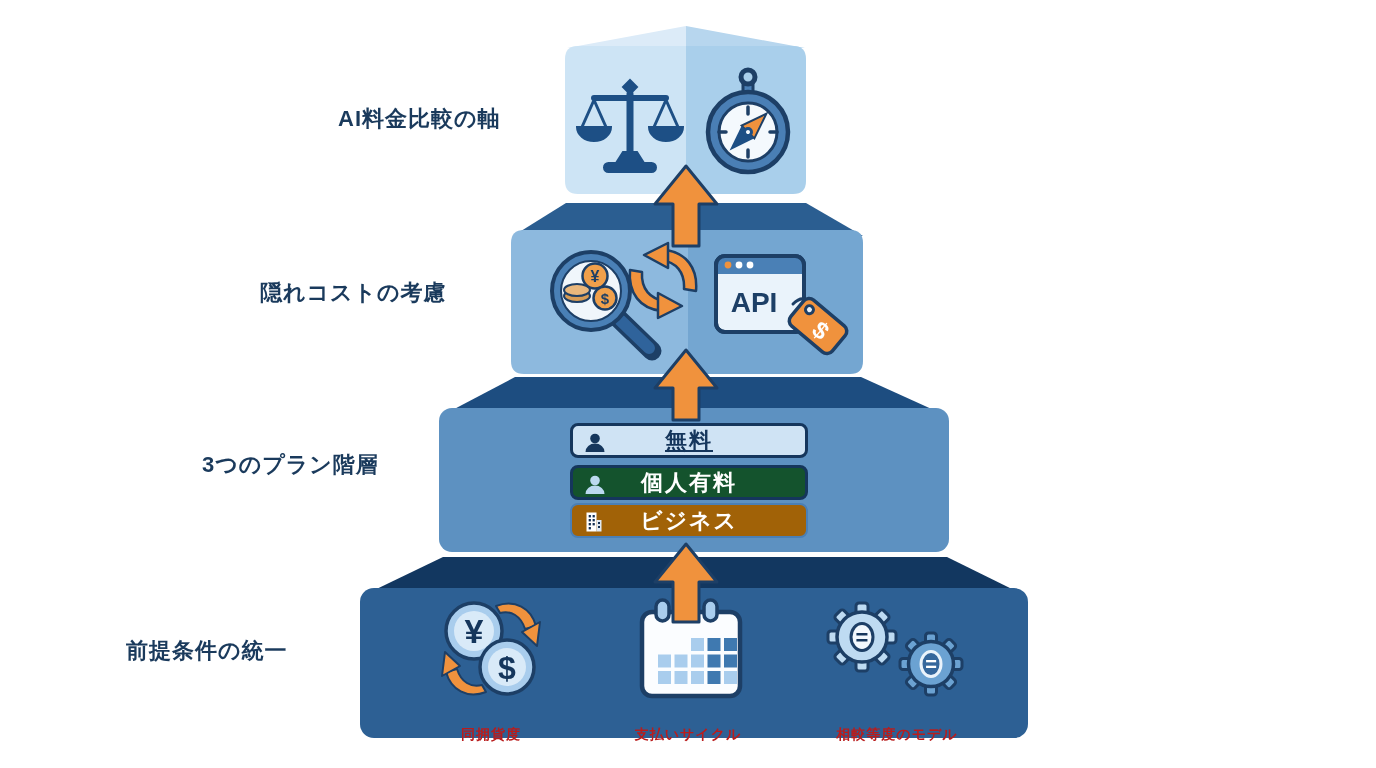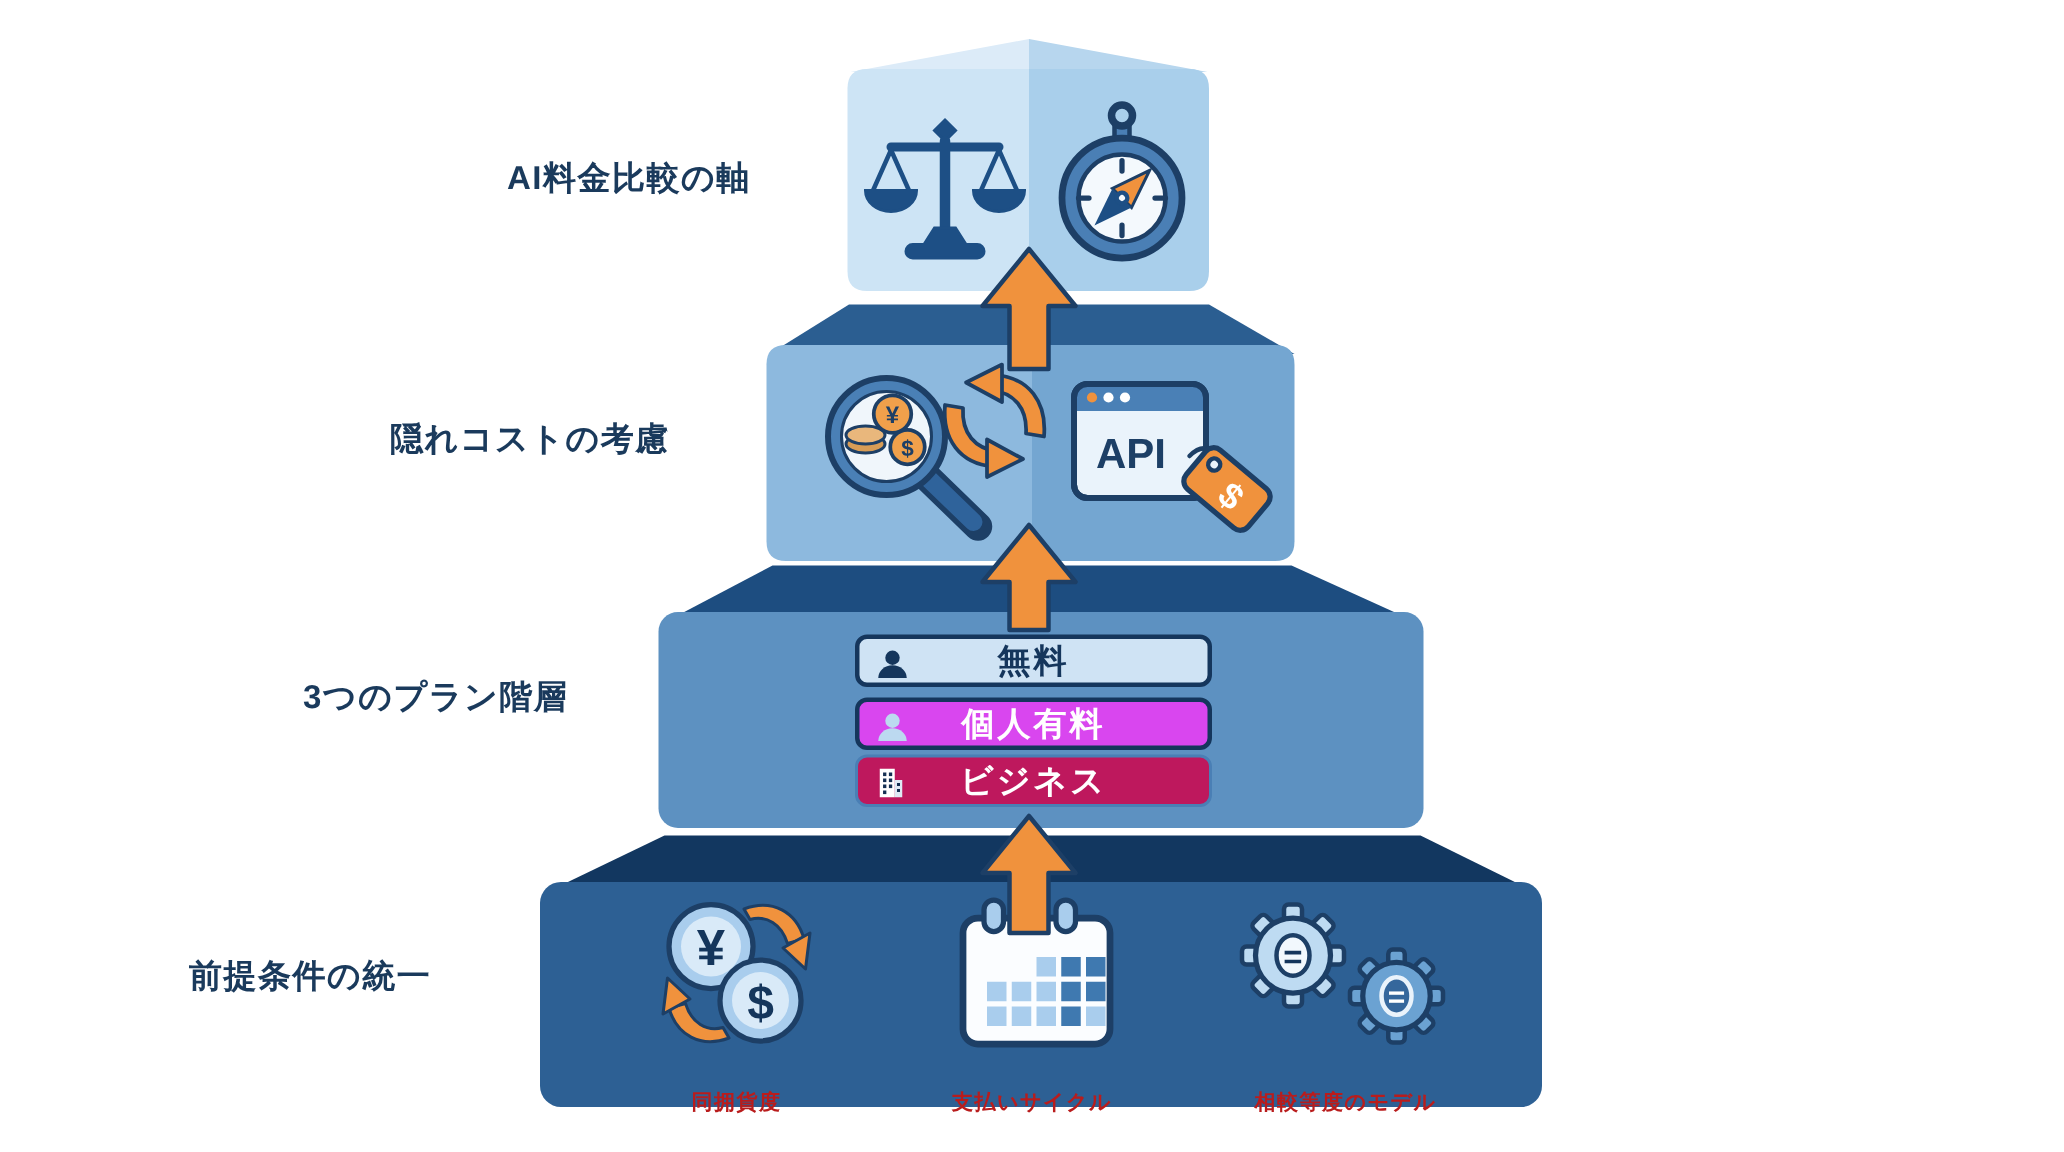--- a/index.html
+++ b/index.html
@@ -11,23 +11,23 @@
   .side-label{
     position:absolute;color:#1a3a5c;font-weight:bold;font-size:22px;
     letter-spacing:1px;white-space:nowrap;
   }
   .tier-bar{
     position:absolute;left:570px;width:238px;height:35px;box-sizing:border-box;
     display:flex;align-items:center;border-radius:8px;
   }
   .tier-bar .tier-icon{position:absolute;left:10px;top:5px;width:24px;height:24px;}
   .tier-bar .tier-text{width:100%;text-align:center;font-weight:bold;font-size:22px;letter-spacing:2px;}
-  .tier-free{top:423px;background:#cfe3f4;border:3px solid #15365c;color:#15365c;}
-  .tier-personal{top:465px;background:#d946ef;border:3px solid #15365c;color:#ffffff;}
-  .tier-business{top:503px;background:#be185d;border:2px solid #4a7fb5;color:#ffffff;}
+  .tier-free{top:423px;background:#cfe3f4;border:3px solid #15365c;color:#15365c;text-decoration:underline;}
+  .tier-personal{top:465px;background:#14532d;border:3px solid #15365c;color:#ffffff;}
+  .tier-business{top:503px;background:#a16207;border:2px solid #4a7fb5;color:#ffffff;}
   .item-label{
     position:absolute;transform:translateX(-50%);color:#b91c1c;font-weight:bold;
     font-size:14px;white-space:nowrap;letter-spacing:1px;top:726px;
   }
 </style>
 </head>
 <body>
 
 <div class="stage">
 

